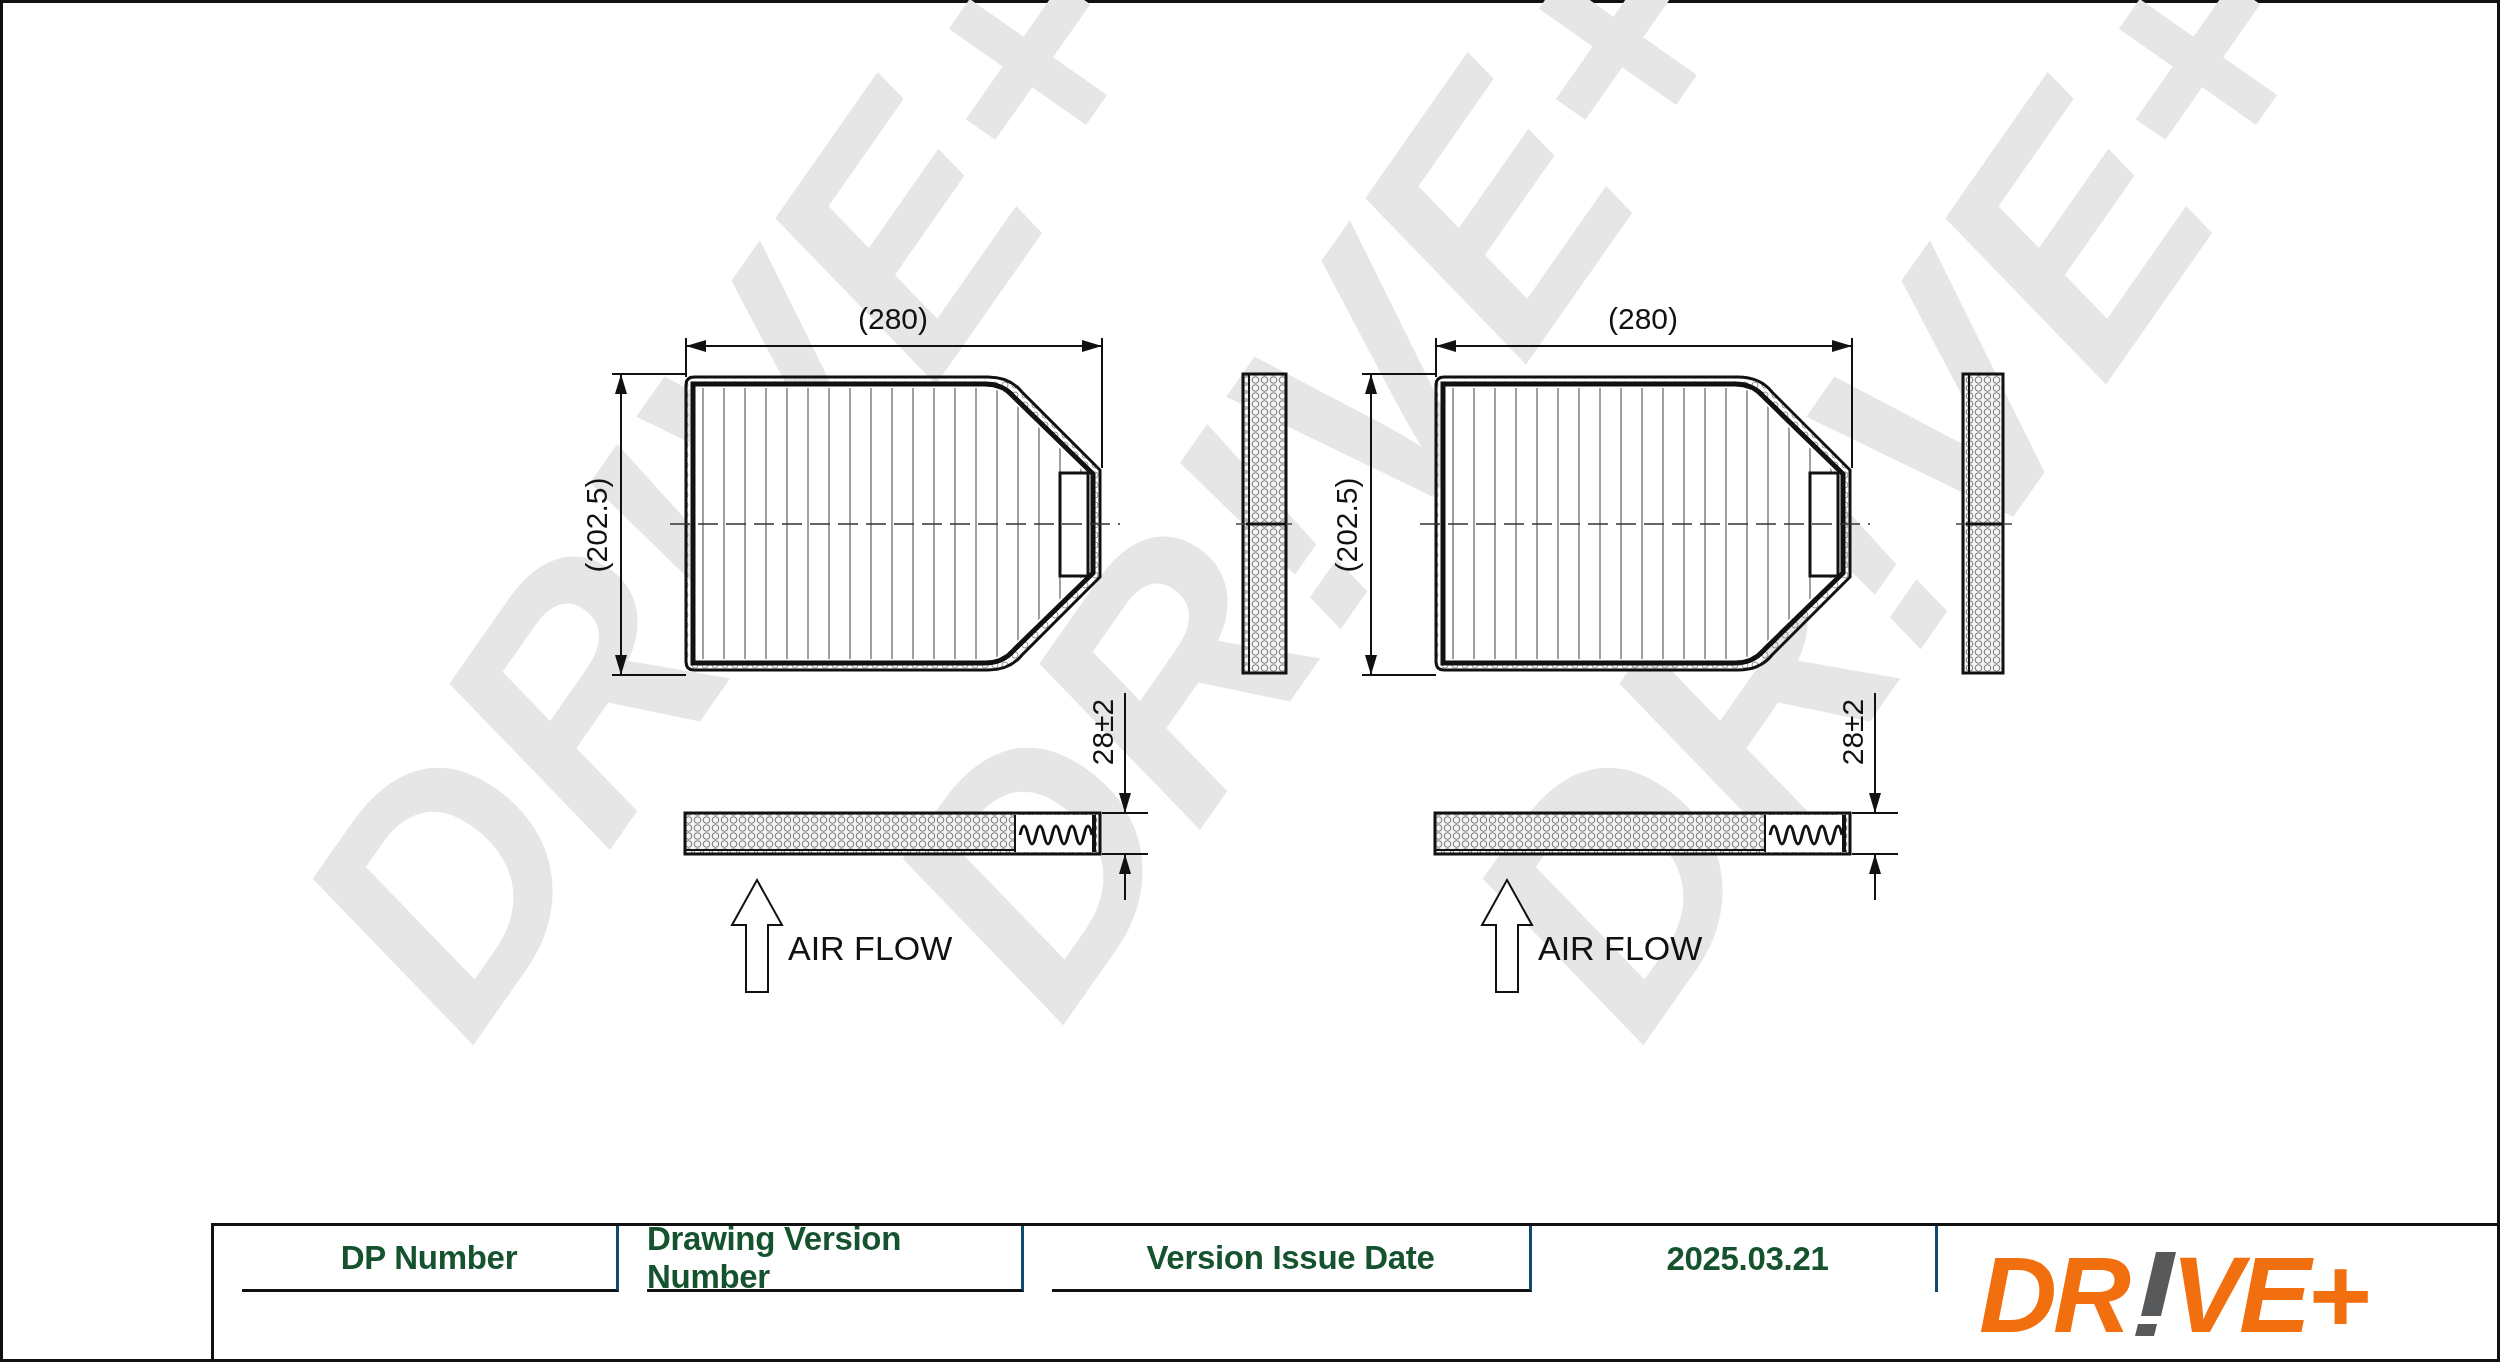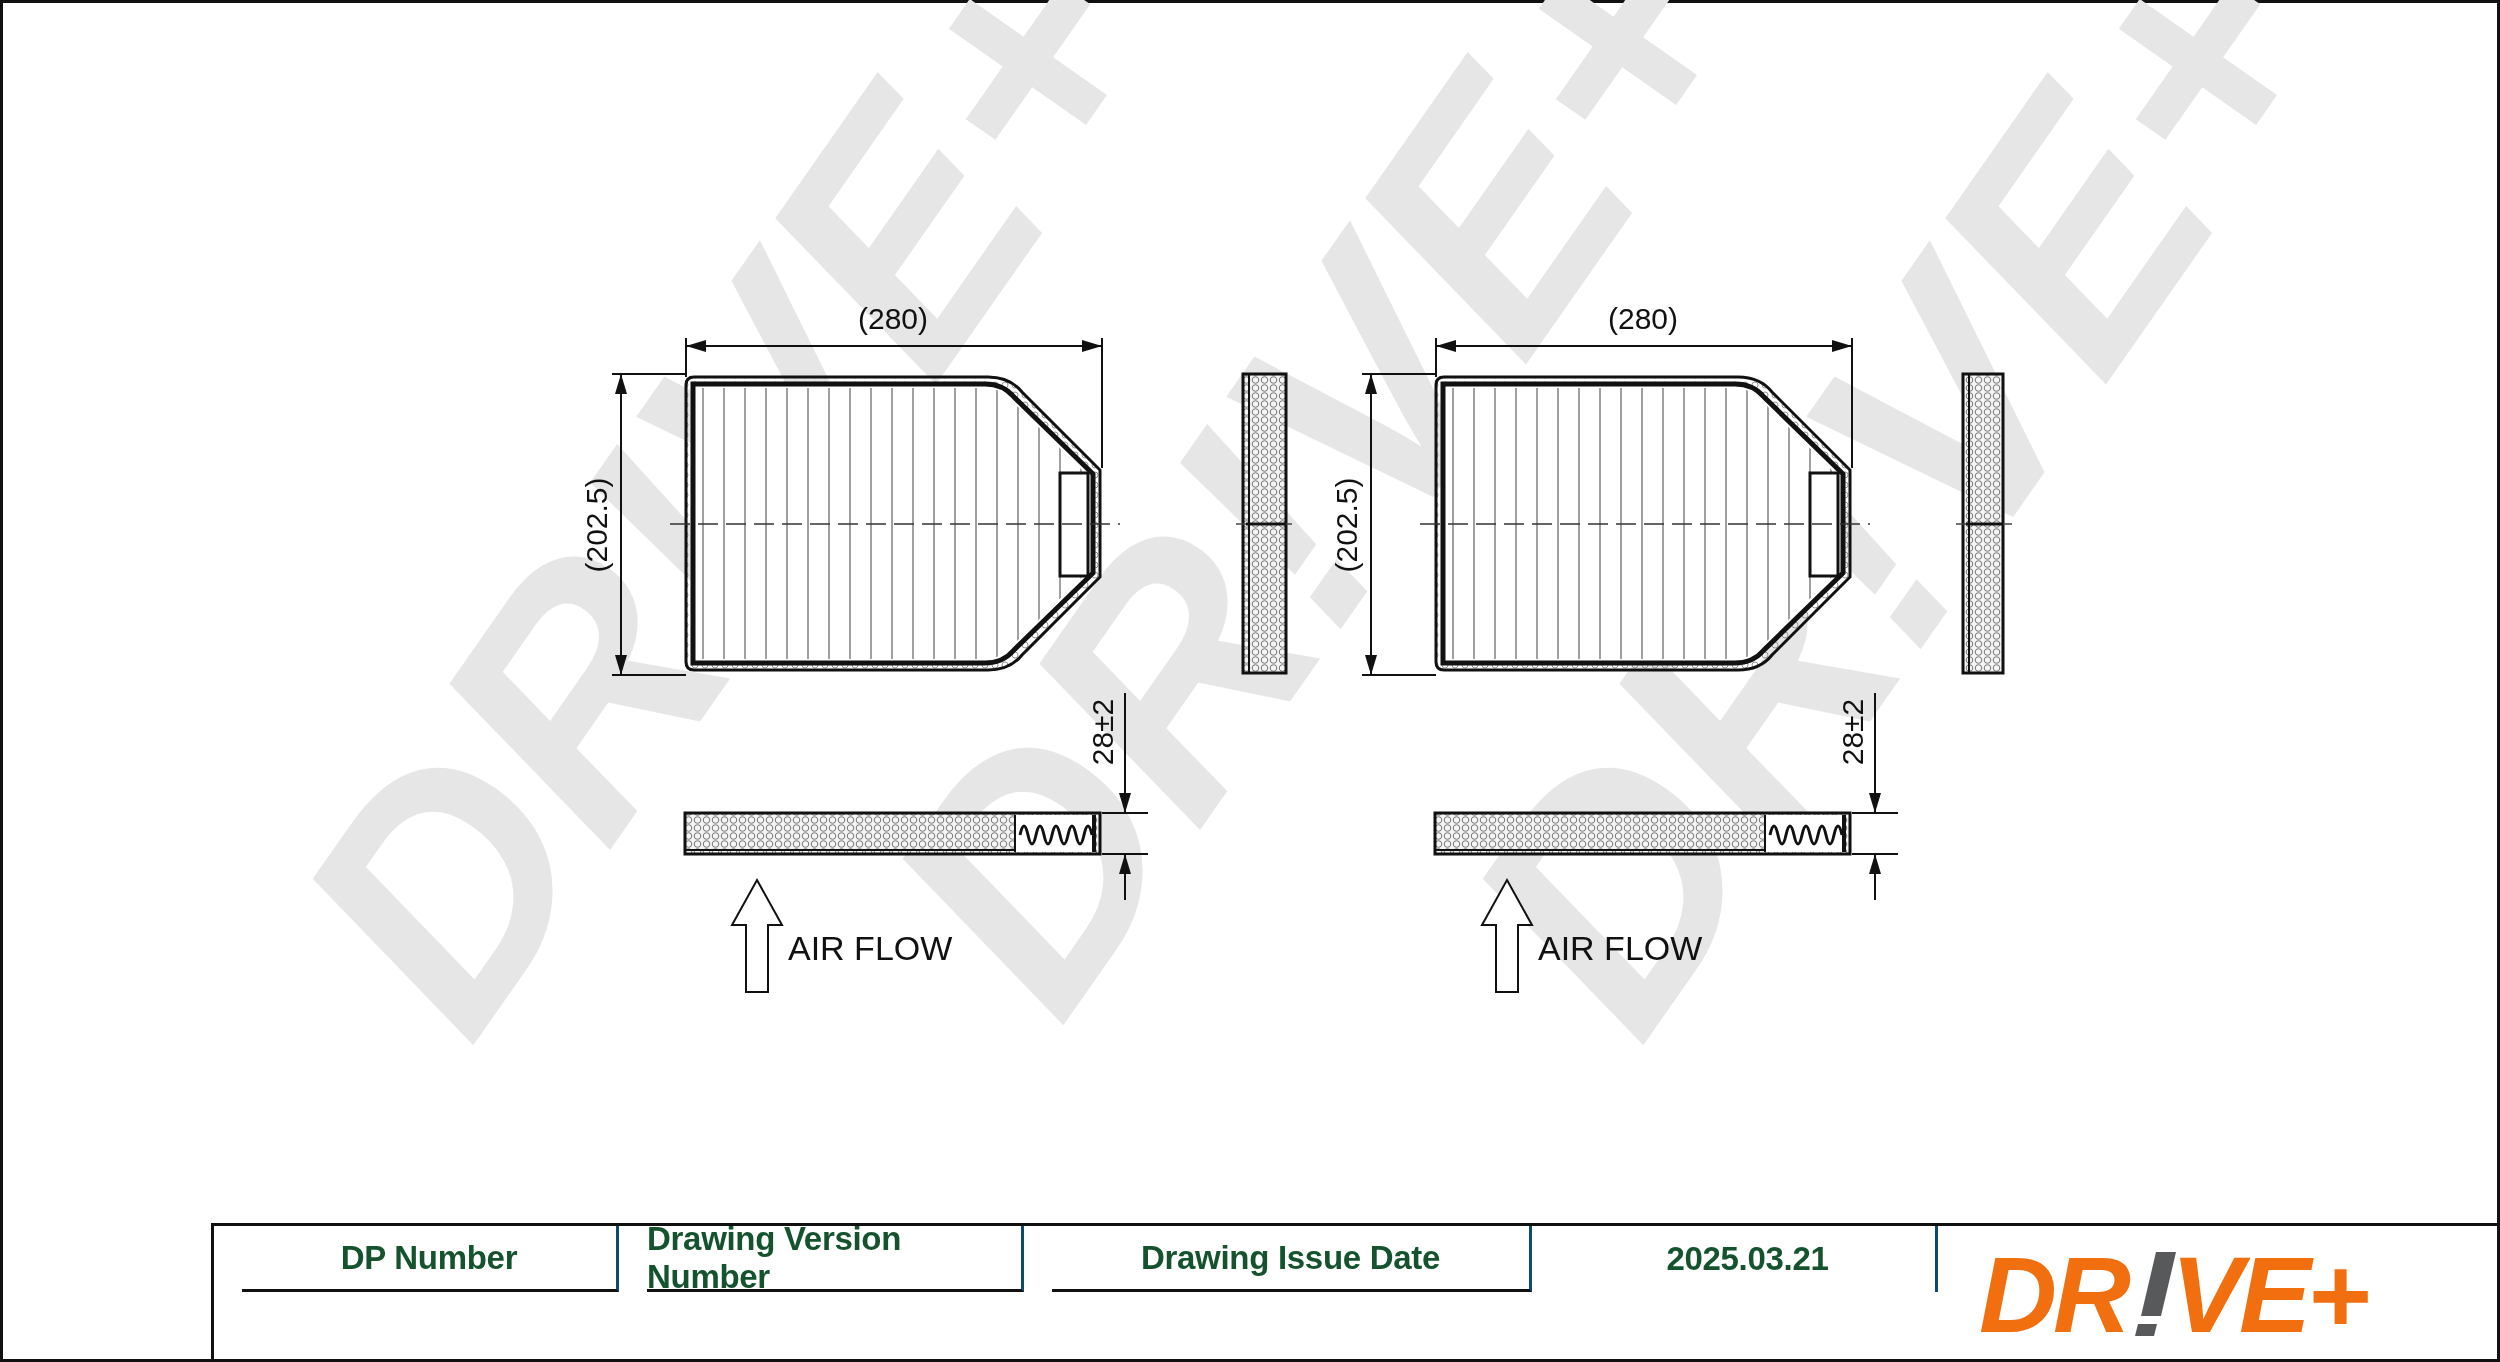--- a/index.html
+++ b/index.html
@@ -125,21 +125,21 @@
 
     <polygon points="757,880 782,925 768,925 768,992 746,992 746,925 732,925" fill="#fff" stroke="#111" stroke-width="2"></polygon>
     <text class="airtxt" x="788" y="960">AIR FLOW</text>
   </g>
 </svg>
 
 <div class="titleblock">
   <div class="tb-grid">
     <div class="tb-cell tb-head">DP Number</div>
     <div class="tb-cell tb-head">Drawing Version Number</div>
-    <div class="tb-cell tb-head">Drawing Issue Date</div>
+    <div class="tb-cell tb-head">Version Issue Date</div>
     <div class="tb-cell">2025.03.21</div>
   </div>
   <div class="tb-logo">
     <svg width="500" height="100" viewBox="0 0 500 100">
       <text x="8" y="88" font-family="Liberation Sans, sans-serif" font-weight="bold" font-style="italic" font-size="108" fill="#f26f0f" letter-spacing="-4">DR</text>
       <polygon points="185,8 205,8 190,72 170,72" fill="#58595b"></polygon>
       <polygon points="167,80 186,80 183,92 164,92" fill="#58595b"></polygon>
       <text x="200" y="88" font-family="Liberation Sans, sans-serif" font-weight="bold" font-style="italic" font-size="108" fill="#f26f0f" letter-spacing="-4">VE+</text>
     </svg>
   </div>

